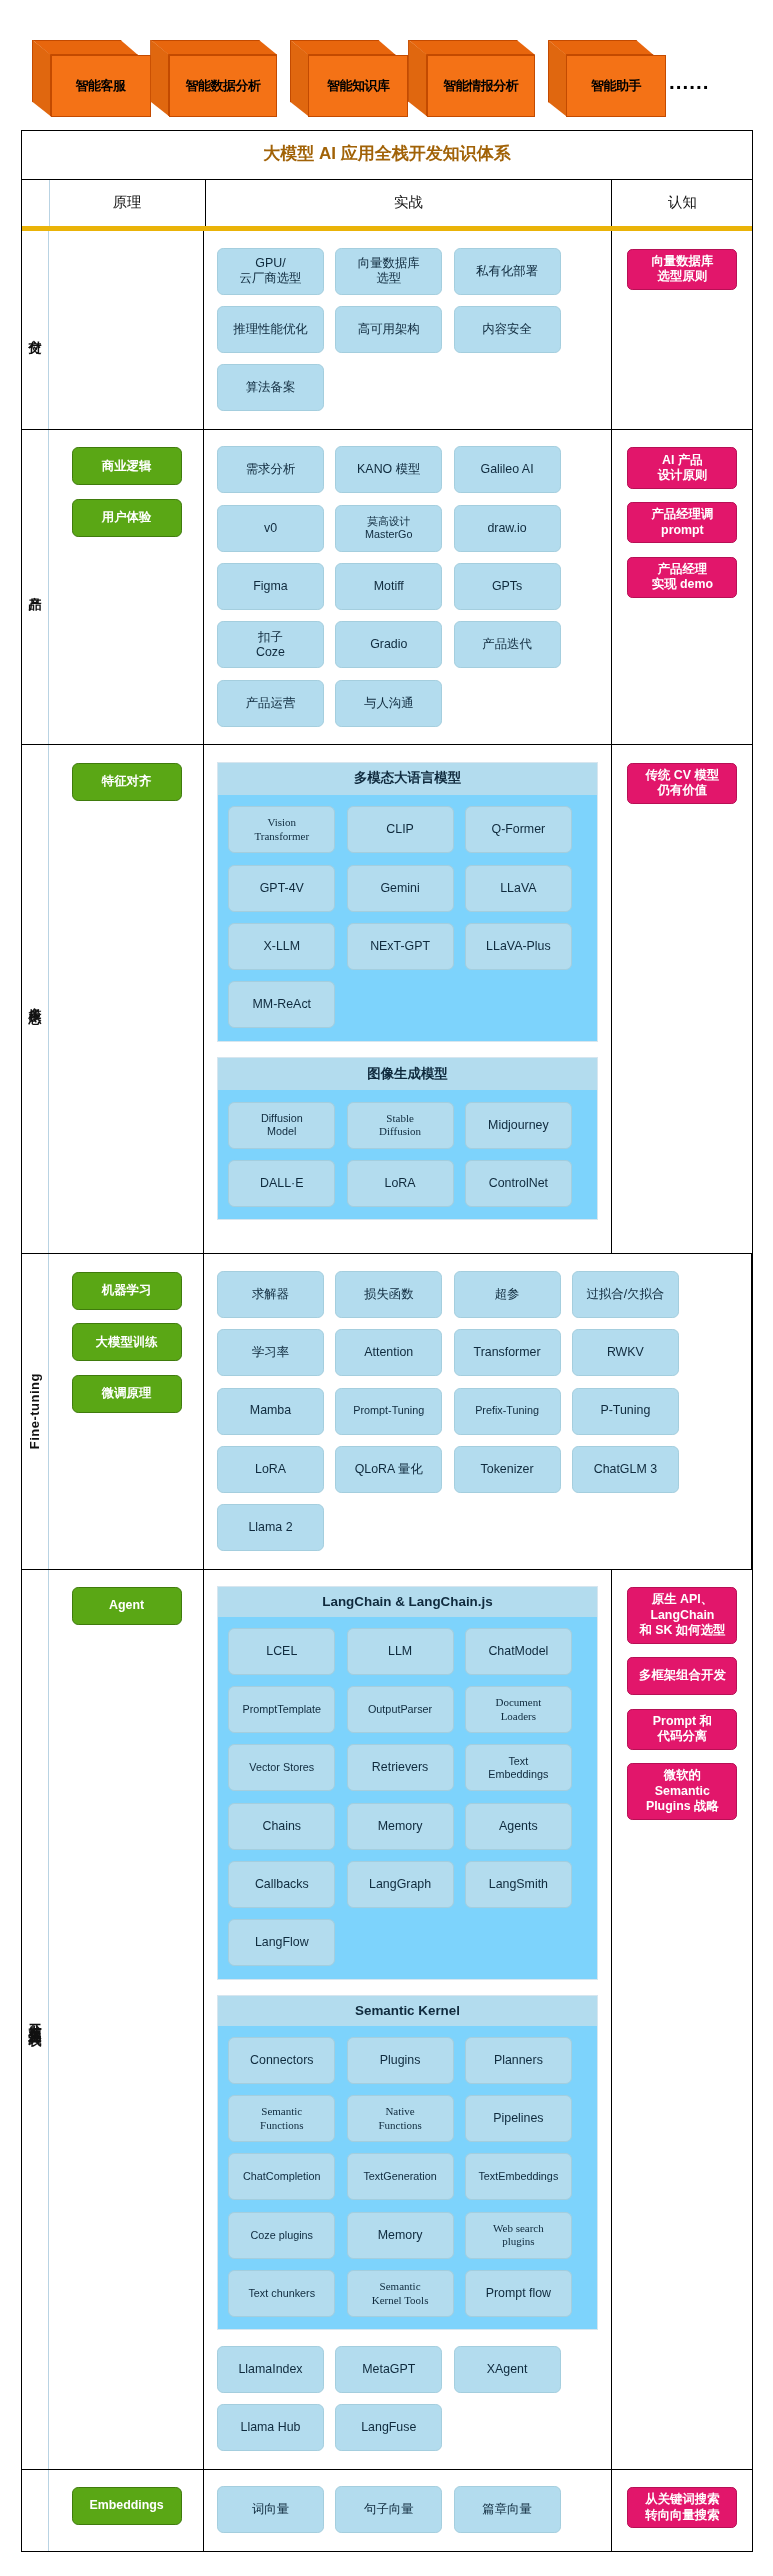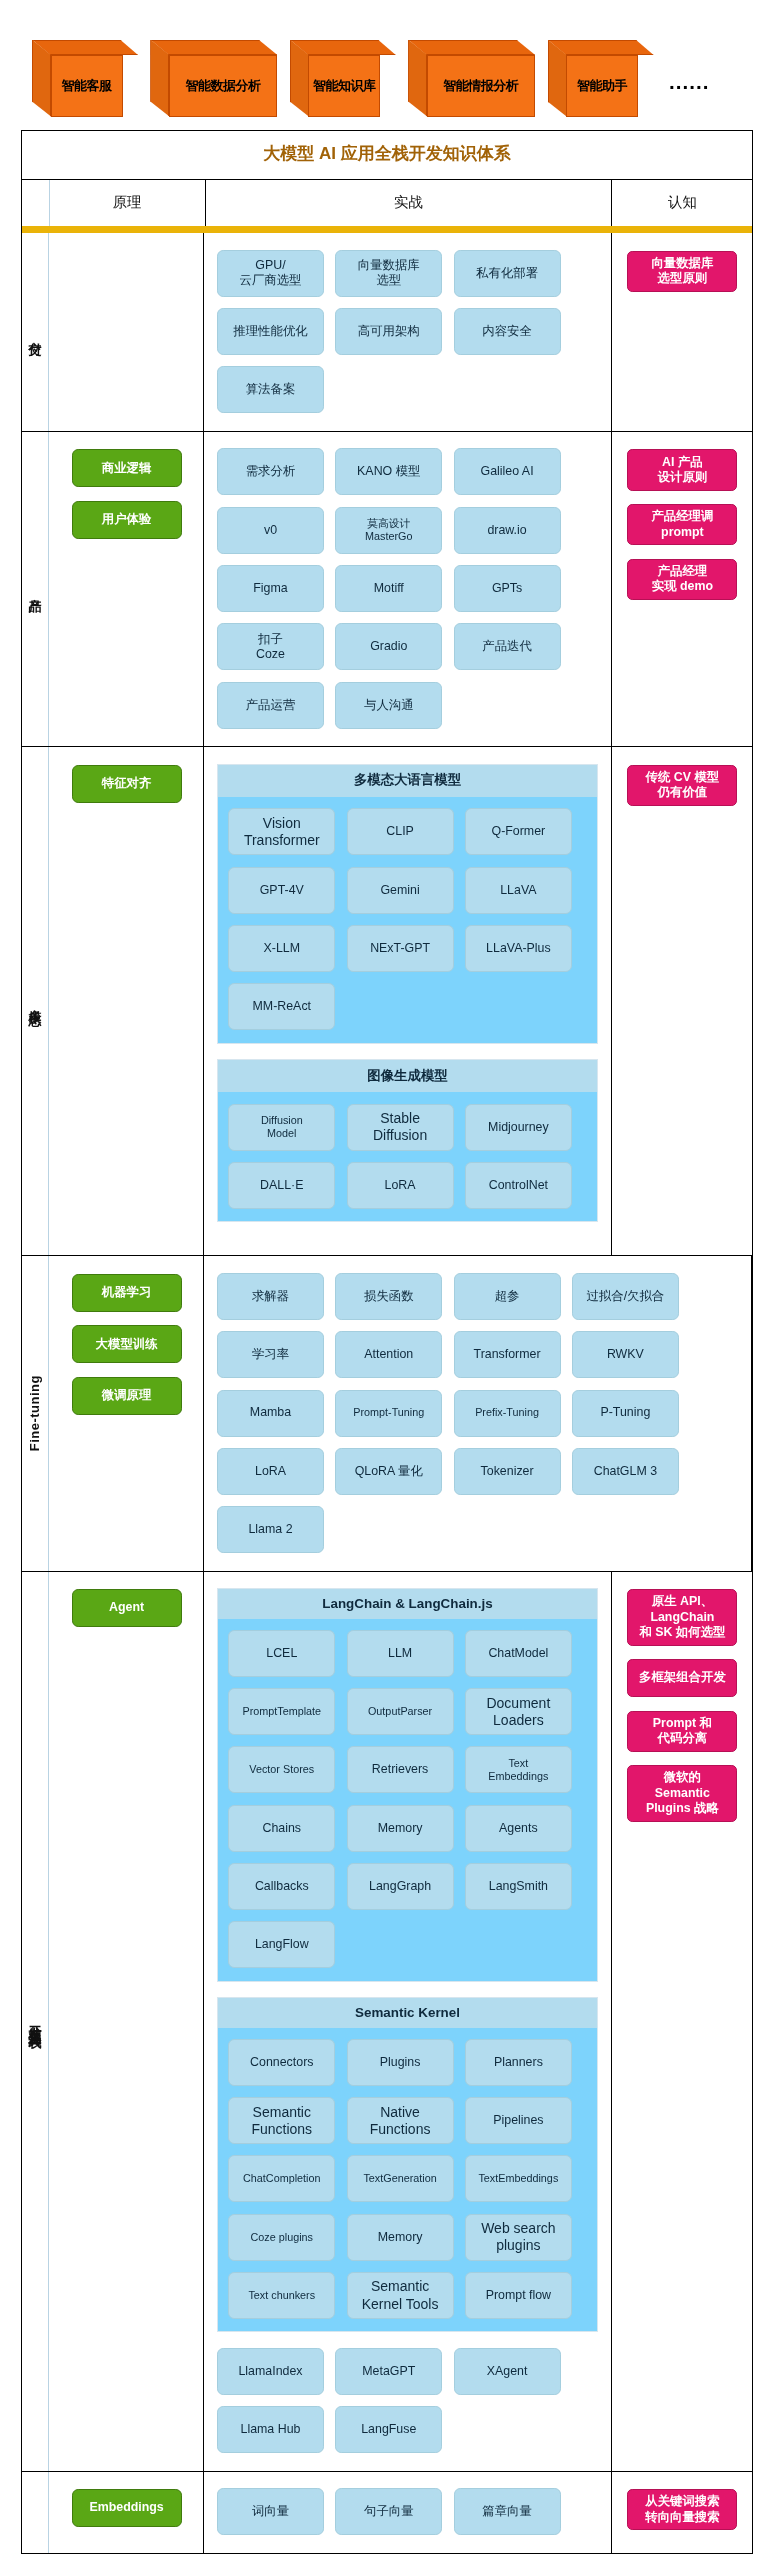--- a/index.html
+++ b/index.html
@@ -19,21 +19,21 @@
     box-sizing:border-box;
   }
   .cube{
     position:relative;
     width:106px;
     height:77px;
     margin-top:15.5px;
   }
   .cube .face{
     position:absolute;left:18.5px;top:15.5px;
-    width:72px;height:62px;
+    width:100px;height:62px;
     background:#f47216;
     border:0.5px solid #c34a00;
     box-sizing:border-box;
     display:flex;align-items:center;justify-content:center;
     font-size:13px;font-weight:700;color:#000;
     white-space:nowrap;
     letter-spacing:-0.5px;
   }
   .cube .topq{
     position:absolute;left:0;top:0;width:106px;height:15.5px;
@@ -70,21 +70,21 @@
   .title-row{
     border-bottom:1.5px solid #000;
     text-align:center;
     padding:11.3px 0 13.4px;
     font-size:17px;
     font-weight:700;
     color:#a16207;
   }
   .head-row{
     display:flex;
-    border-bottom:7px solid #eab308;
+    border-bottom:5px solid #eab308;
   }
   .hd{
     text-align:center;
     font-size:14.4px;
     padding:13.4px 0 14.4px;
     color:#111;
   }
   .col-axis{width:27px;flex:0 0 27px;border-right:1px solid #b9d3e3;}
   .col-principle{width:155px;flex:0 0 155px;border-right:1px solid #000;}
   .col-practice{flex:1 1 auto;border-right:1px solid #000;}
@@ -143,21 +143,21 @@
     box-sizing:border-box;
     display:flex;align-items:center;justify-content:center;
     text-align:center;
     font-size:12.4px;
     color:#0f2a3d;
     padding:3.1px 4.1px;
     line-height:1.22;
     white-space:pre-line;
   }
   .chip.sm{font-size:10.8px;}
-  .chip.xs{font-size:14px;}
+  .chip.xs{font-size:11px;font-family:Liberation Serif, serif;}
   .green{
     background:#5aa715;
     border:0.5px solid #3f7b0c;
     border-radius:6.2px;
     width:110px;min-height:38px;
     box-sizing:border-box;
     display:flex;align-items:center;justify-content:center;
     text-align:center;color:#fff;font-weight:700;font-size:12.4px;
     line-height:1.25;white-space:pre-line;padding:3.1px 4.1px;
   }

